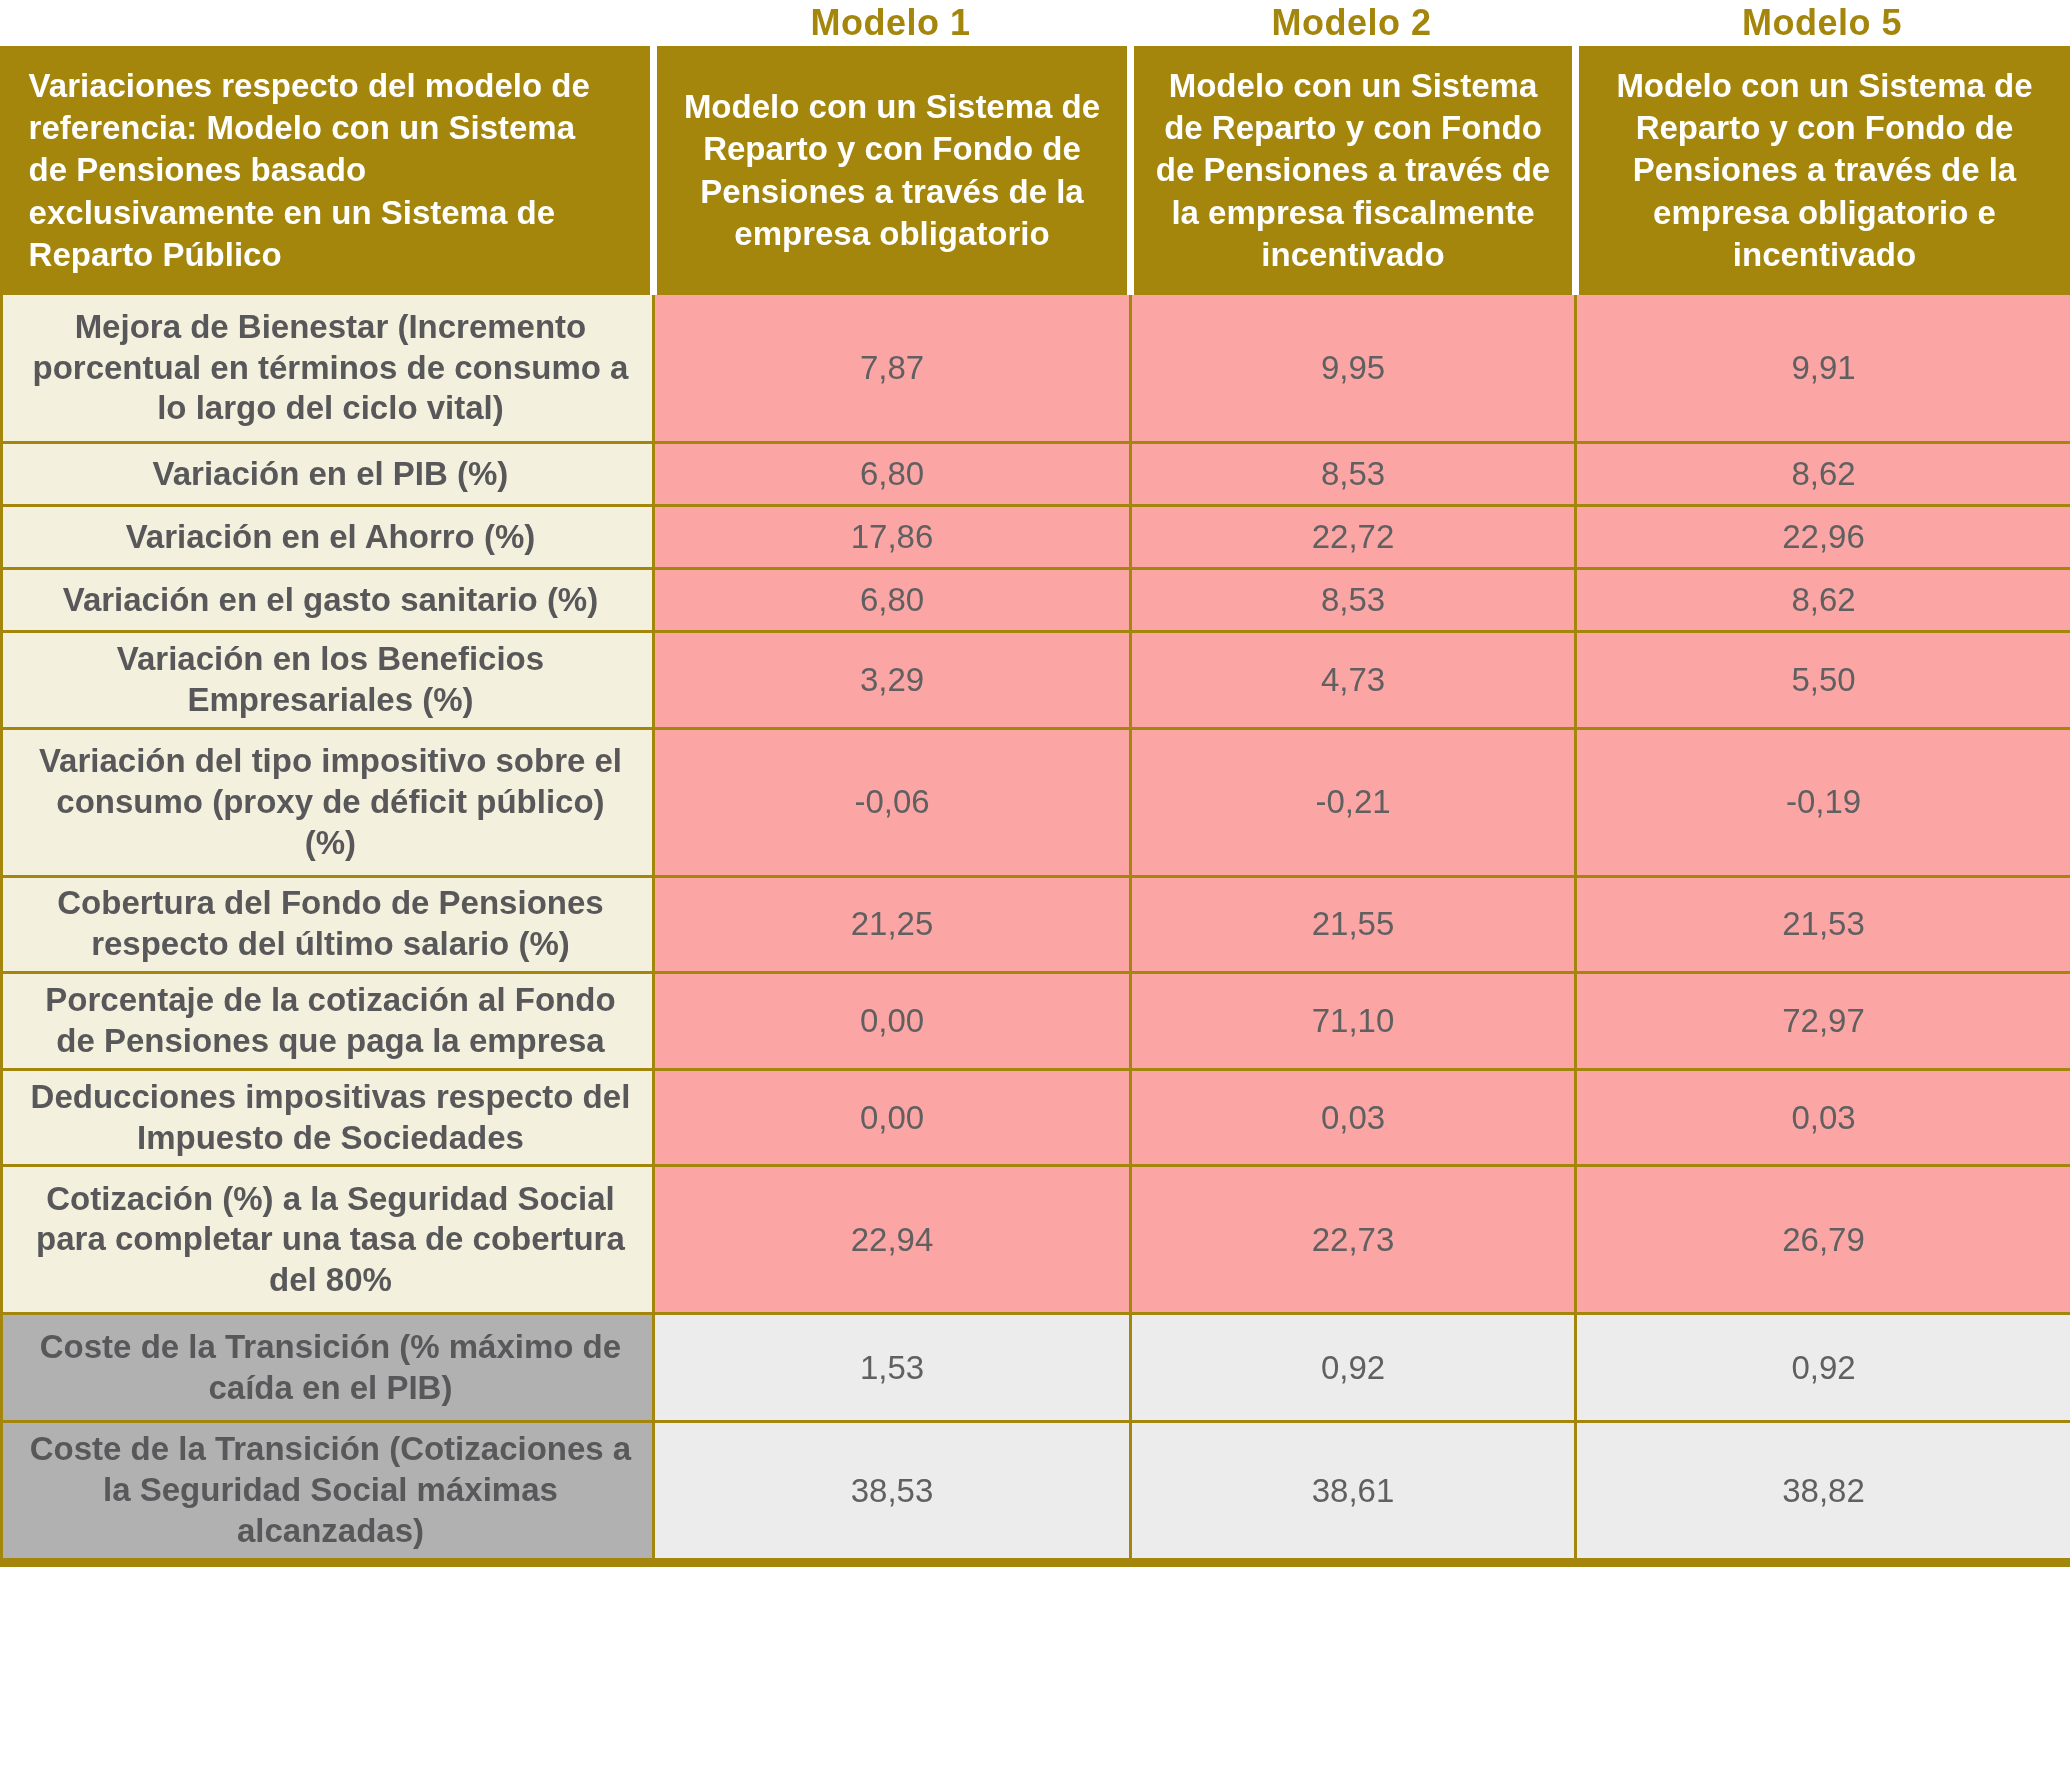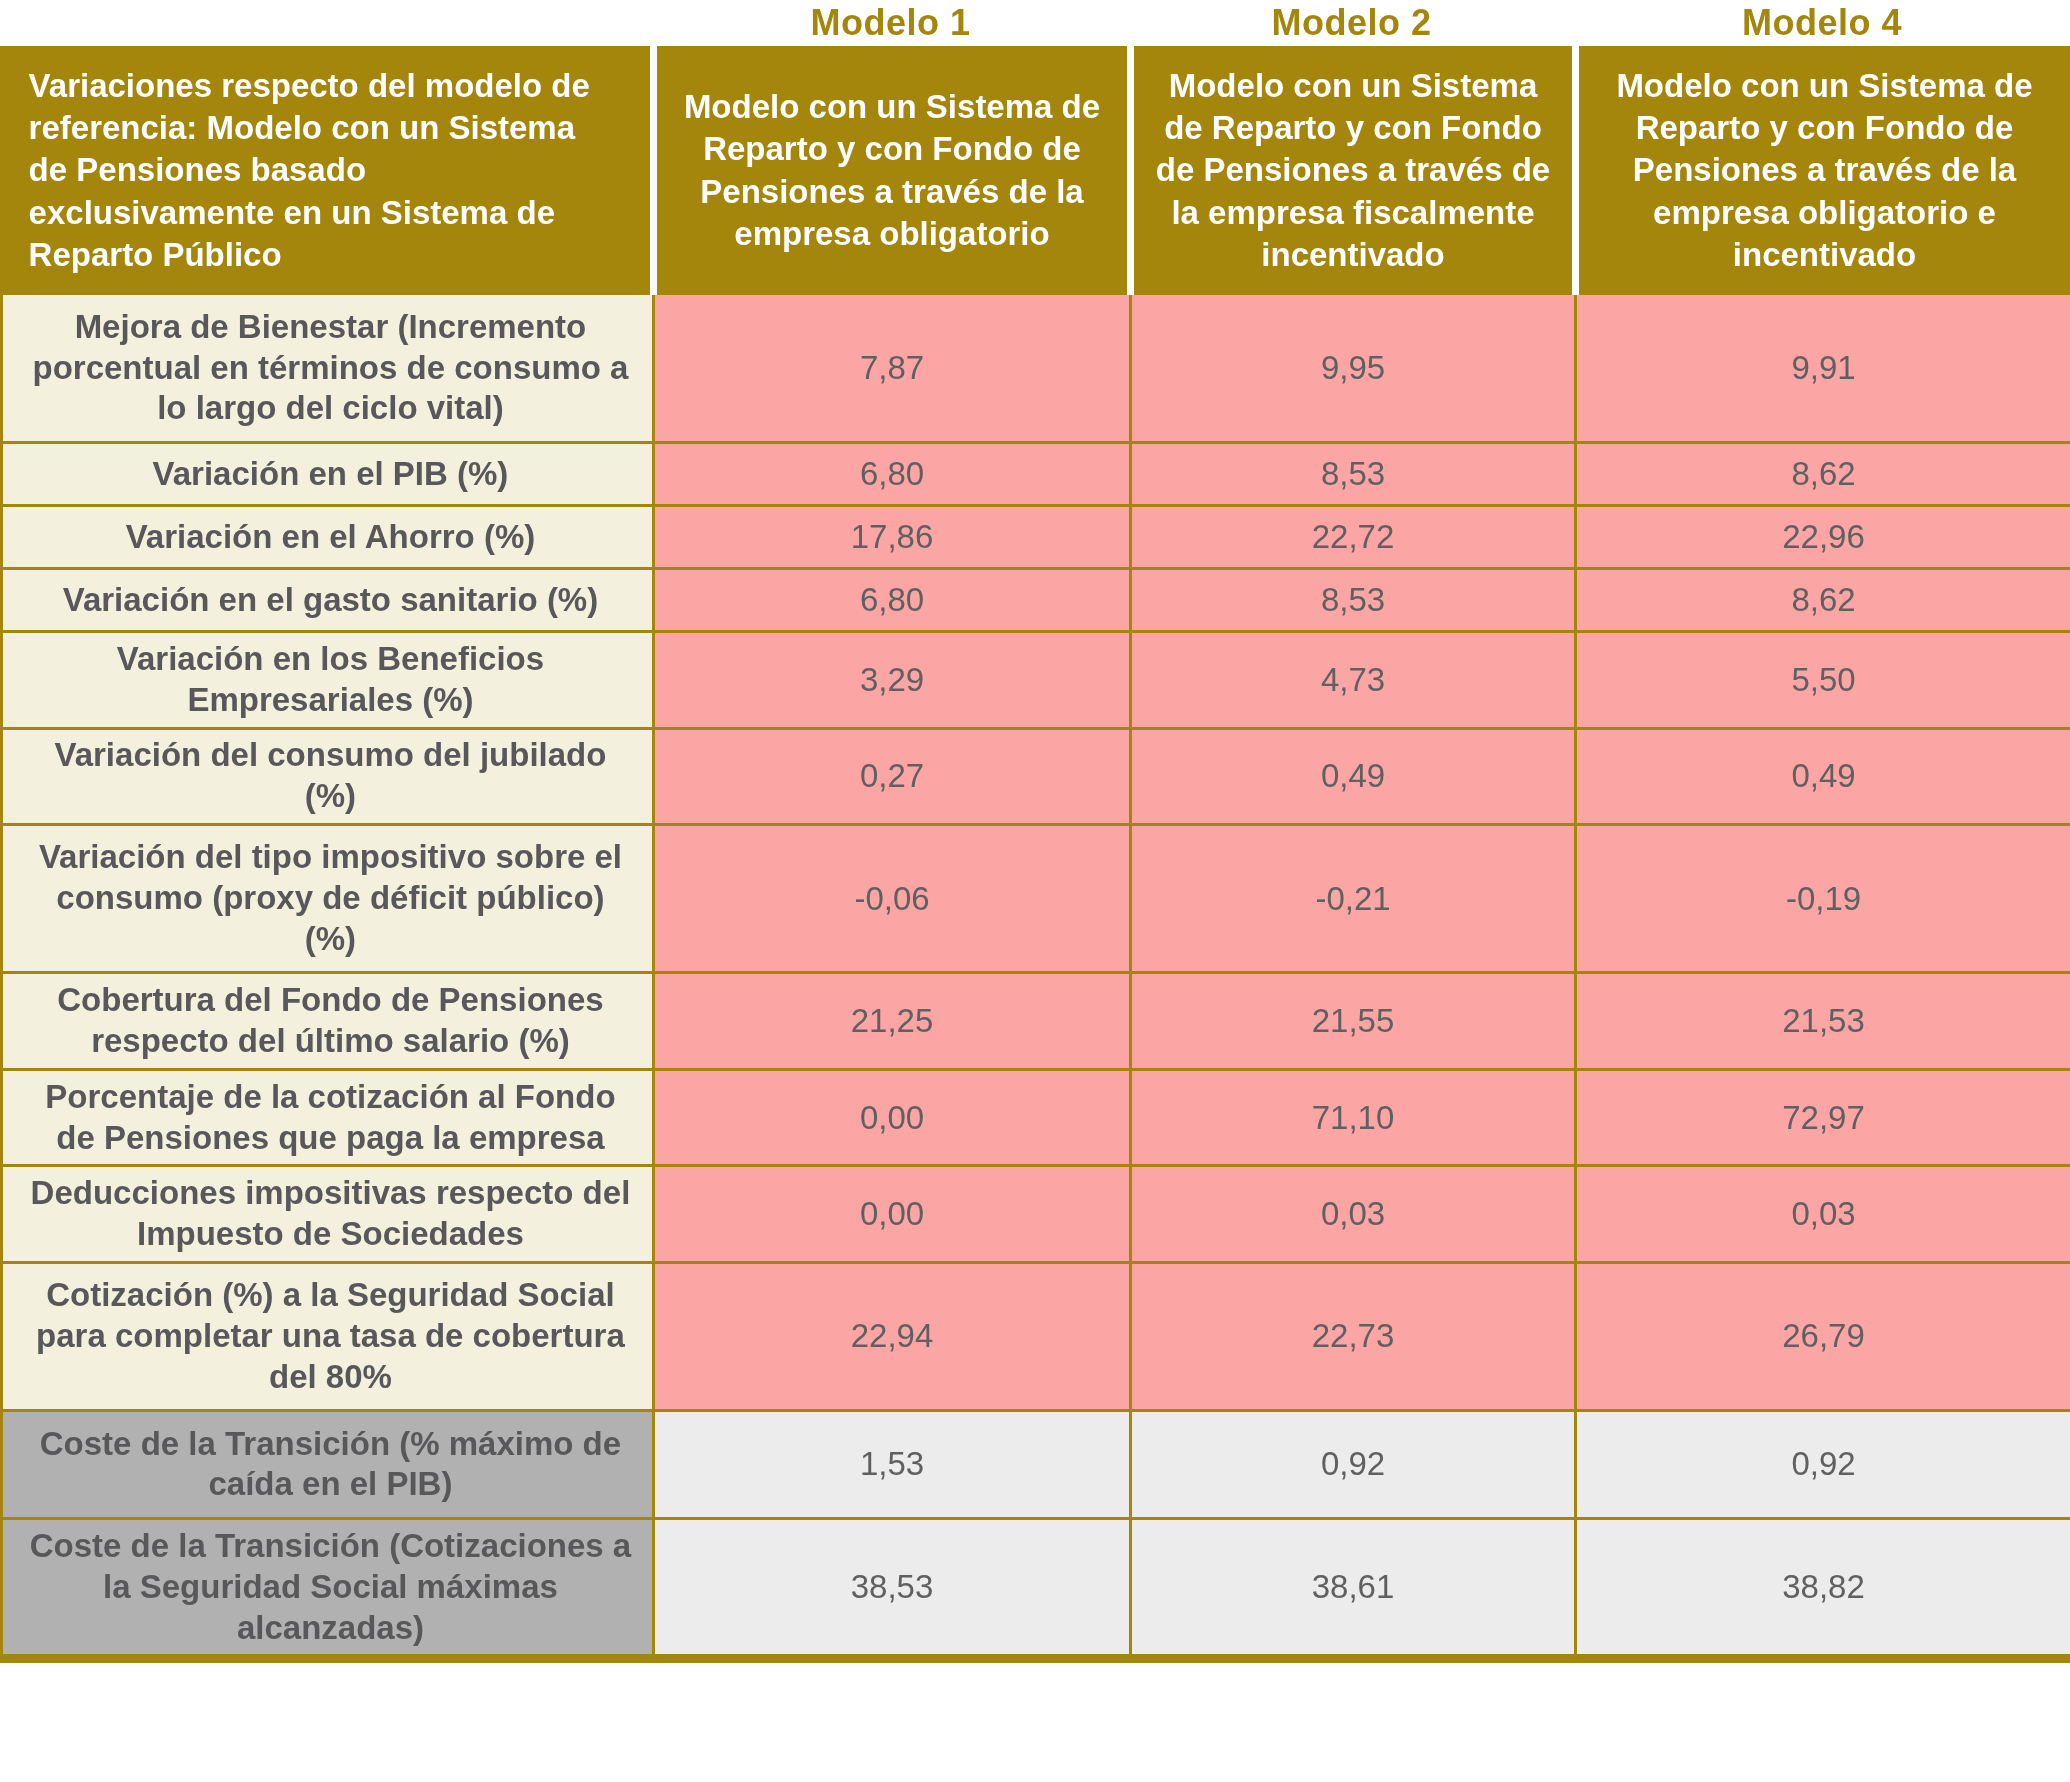--- a/index.html
+++ b/index.html
@@ -36,21 +36,21 @@
 
   <div class="band">
     <div class="cell w1"></div>
     <div class="cell w2">
       <span class="model-label">Modelo 1</span>
     </div>
     <div class="cell w3">
       <span class="model-label">Modelo 2</span>
     </div>
     <div class="cell w4">
-      <span class="model-label">Modelo 4</span>
+      <span class="model-label">Modelo 5</span>
     </div>
   </div>
 
   <table>
     <colgroup>
       <col class="w1">
         <col class="w2">
         <col class="w3">
         <col class="w4">
     </colgroup>
@@ -85,26 +85,20 @@
         <td class="lbl">Variación en el gasto sanitario (%)</td>
         <td class="val">6,80</td>
         <td class="val">8,53</td>
         <td class="val">8,62</td>
       </tr>
       <tr class="h-c">
         <td class="lbl">Variación en los Beneficios Empresariales (%)</td>
         <td class="val">3,29</td>
         <td class="val">4,73</td>
         <td class="val">5,50</td>
-      </tr>
-      <tr class="h-c">
-        <td class="lbl">Variación del consumo del jubilado (%)</td>
-        <td class="val">0,27</td>
-        <td class="val">0,49</td>
-        <td class="val">0,49</td>
       </tr>
       <tr class="h-d">
         <td class="lbl">Variación del tipo impositivo sobre el consumo (proxy de déficit público) (%)</td>
         <td class="val">-0,06</td>
         <td class="val">-0,21</td>
         <td class="val">-0,19</td>
       </tr>
       <tr class="h-c">
         <td class="lbl">Cobertura del Fondo de Pensiones respecto del último salario (%)</td>
         <td class="val">21,25</td>

